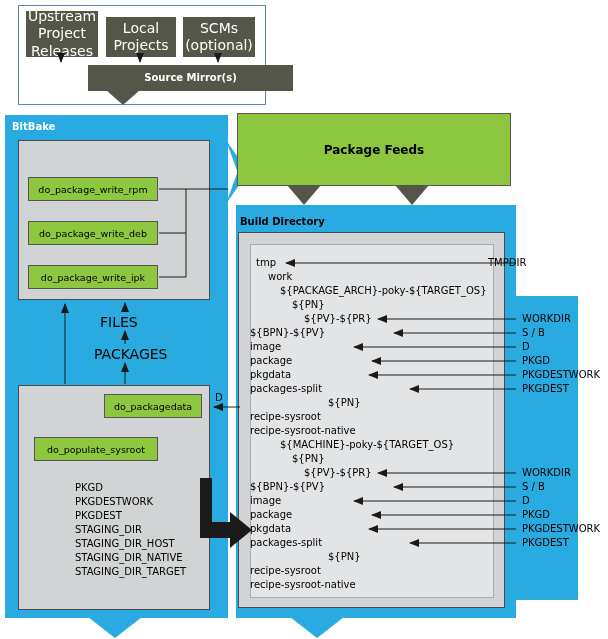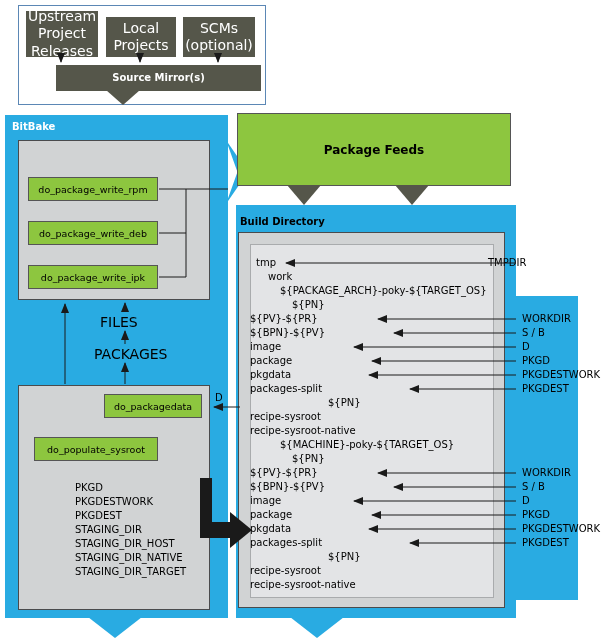--- a/index.html
+++ b/index.html
@@ -10,38 +10,38 @@
 
   .blue { background:var(--blue,#29ABE2); }
   .chevron-right { clip-path: polygon(0 0, 100% 50%, 0 100%, 52% 50%); background:var(--blue,#29ABE2); }
   .tri-down-blue { width:0; height:0; border-left:27px solid transparent; border-right:27px solid transparent; border-top:21px solid var(--blue,#29ABE2); }
   .tri-down-olive { width:0; height:0; border-left:17px solid transparent; border-right:17px solid transparent; border-top:20px solid var(--dark-olive,#55564A); }
   .tri-down-olive-sm { width:0; height:0; border-left:17px solid transparent; border-right:17px solid transparent; border-top:15px solid var(--dark-olive,#55564A); }
 
   .source-box { background:#fff; border:1px solid #5b87b5; }
   .olive { background:var(--dark-olive,#55564A); color:#fff; font-size:14px; line-height:1.25;
            display:flex; align-items:center; justify-content:center; text-align:center; padding:2px; }
-  .olive.bold { font-weight:bold; font-size:10px; }
+  .olive.bold { font-weight:bold; font-size:10px;margin-left:32px; }
 
   .panel { background:var(--panel-gray,#D1D3D4); border:1px solid #4a4b4d; }
   .inner-panel { background:var(--inner-gray,#E3E4E6); border:1px solid #a9abad; }
 
   .green-box { background:var(--green,#8DC63F); border:1px solid #555; font-size:9.5px;
                display:flex; align-items:center; justify-content:center; text-align:center; white-space:nowrap; }
 
   .white-title { color:#fff; font-weight:bold; font-size:10px; }
   .black-title { color:#000; font-weight:bold; font-size:10px; }
   .flow-label { font-size:14px; color:#000; }
 
   .var-list div { font-size:10px; height:14px; line-height:14px; white-space:nowrap; }
 
   .tree { font-size:10px; }
   .tree .ti { height:14px; line-height:14px; white-space:nowrap; }
   .l0{padding-left:6px} .l1{padding-left:18px} .l2{padding-left:30px} .l3{padding-left:42px}
-  .l4{} .l5{} .l6{padding-left:78px}
+  .l4{padding-left:54px} .l5{} .l6{padding-left:78px}
 
   .rlabel { font-size:10px; line-height:12px; white-space:nowrap; color:#000; z-index:8; }
 
   .overlay { position:absolute; left:0; top:0; z-index:9; pointer-events:none; }
   .overlay line { stroke:#1a1a1a; stroke-width:1; }
   .overlay rect, .overlay polygon, .overlay marker path { fill:#1a1a1a; }
 </style>
 </head>
 <body>
 

